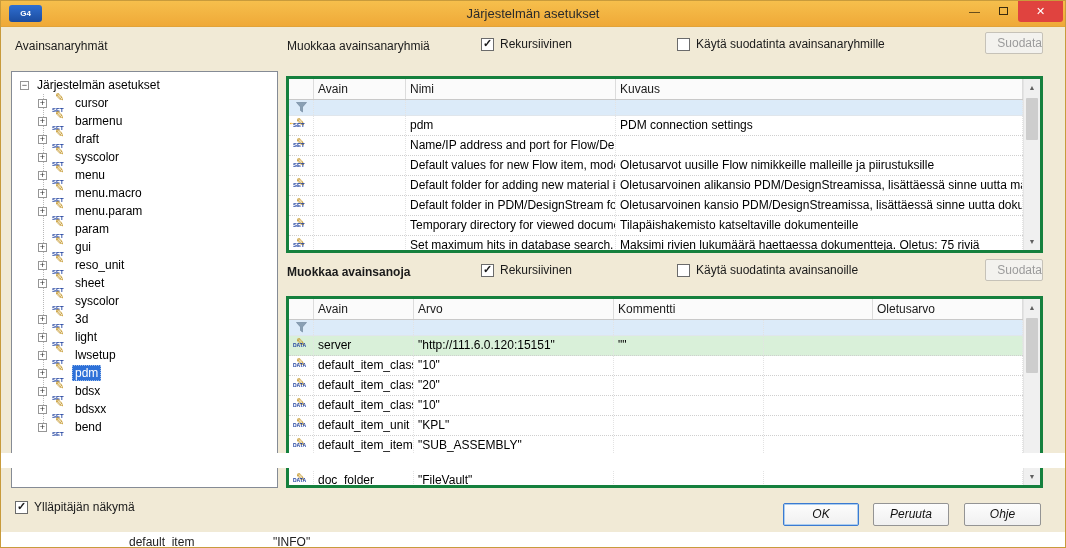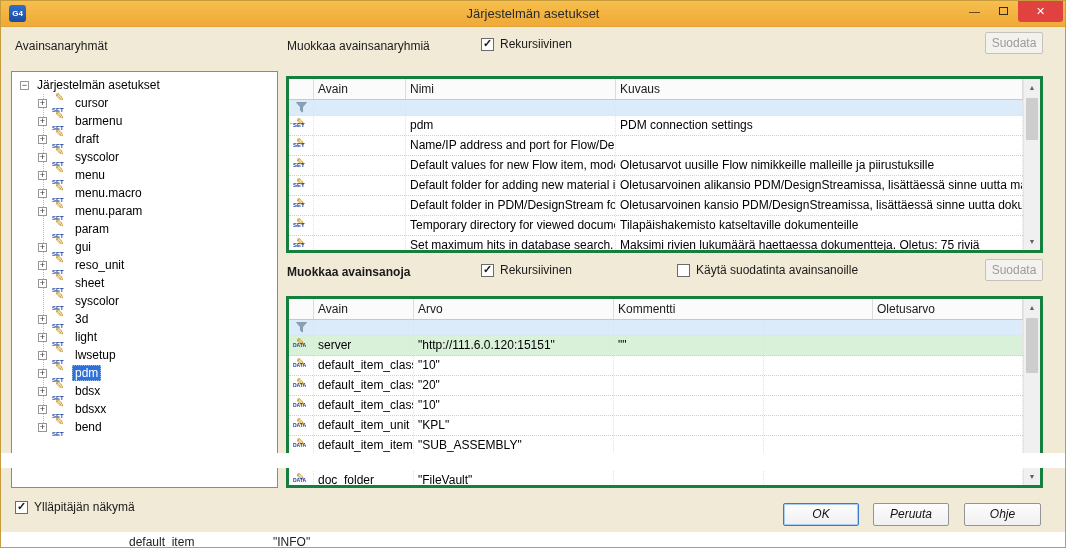--- a/index.html
+++ b/index.html
@@ -3,35 +3,35 @@
 <meta charset="utf-8">
 <style>
   html,body{margin:0;padding:0;background:#fff;}
   body{width:1066px;height:548px;overflow:hidden;font-family:"Liberation Sans",sans-serif;}
   *{box-sizing:border-box;}
 
   .window{position:relative;width:1066px;height:548px;background:#f1ead6;border:1px solid #c89b3c;overflow:hidden;}
 
   
   .titlebar{position:relative;height:26px;background:linear-gradient(#f6bf4c,#efa938);border-bottom:1px solid #e2a338;}
-  .applogo{position:absolute;left:8px;top:4px;width:17px;height:17px;background:linear-gradient(#2f6fd2,#1c4c9e);
+  .applogo{position:absolute;left:8px;top:4px;width:33px;height:17px;background:linear-gradient(#2f6fd2,#1c4c9e);
            color:#fff;font-size:8px;font-weight:bold;text-align:center;line-height:17px;border-radius:3px;}
   .title{position:absolute;left:0;right:0;top:0;height:26px;text-align:center;line-height:26px;font-size:13px;color:#2b2b2b;}
   .wbtns{position:absolute;right:2px;top:0;height:21px;display:flex;}
   .wctrl{width:29px;height:21px;text-align:center;line-height:20px;font-size:11px;color:#3a2c10;}
   .wctrl.close{width:45px;background:#e0433f;color:#fff;border-radius:0 0 3px 3px;font-size:11px;}
   .maxbox{display:inline-block;width:9px;height:8px;border:1px solid #3a2c10;margin-top:6px;}
 
   
   .panel-label,.sec-label{position:absolute;font-size:12px;color:#1a1a1a;white-space:nowrap;}
   .cbw{position:absolute;display:flex;align-items:center;font-size:12px;color:#1a1a1a;white-space:nowrap;}
   .cb{width:13px;height:13px;border:1px solid #6b6b6b;background:#fff;display:inline-block;position:relative;margin-right:6px;flex:none;}
   .cb.checked::after{content:"✓";position:absolute;left:1px;top:-2px;font-size:11px;line-height:13px;font-weight:bold;color:#1a1a1a;}
   .sbtn{position:absolute;width:58px;height:22px;border:1px solid #c6c2b8;background:#f3f2ee;color:#9b9b9b;font-size:12px;
-        font-family:inherit;border-radius:2px;text-align:center;line-height:20px;}
+        font-family:inherit;border-radius:2px;text-align:right;line-height:20px;}
   .fbtn{position:absolute;width:76px;height:23px;border:1px solid #949494;background:linear-gradient(#fdfdfd,#f0f0f0);
         color:#111;font-size:12px;font-family:inherit;border-radius:2px;text-align:center;line-height:21px;font-style:italic;}
   .fbtn.default{border-color:#3b7ad1;box-shadow:inset 0 0 0 1px #abcdef;}
 
   
   .tree{position:absolute;left:10px;top:70px;width:267px;height:417px;background:#fff;border:1px solid #858b95;padding-top:4px;overflow:hidden;}
   .tree-guide{position:absolute;left:31px;top:22px;height:333px;border-left:1px dotted #b8b8b8;}
   .titem{position:relative;height:18px;display:flex;align-items:center;padding-left:8px;white-space:nowrap;}
   .titem.lvl1{padding-left:26px;}
   .tbox{flex:0 0 9px;width:9px;height:9px;border:1px solid #969696;background:#fff;font-size:9px;line-height:7px;text-align:center;
@@ -252,20 +252,24 @@
         </span>
         <span class="tlabel">bend</span>
       </div>
   </div>
 
   <div class="sec-label" style="left:286px;top:38px;">Muokkaa avainsanaryhmiä</div>
   <label class="cbw" style="left:480px;top:36px;">
     <span class="cb checked"></span>
     <span>Rekursiivinen</span>
   </label>
+  <label class="cbw" style="left:676px;top:36px;">
+    <span class="cb"></span>
+    <span>Käytä suodatinta avainsanaryhmille</span>
+  </label>
   <div class="sbtn" style="left:984px;top:31px;">Suodata</div>
 
   <div class="table t1" style="left:285px;top:75px;width:757px;height:177px;">
     <div class="thead">
       <div class="cell c-icon"></div>
       <div class="cell c1">Avain</div>
       <div class="cell c2">Nimi</div>
       <div class="cell c3">Kuvaus</div>
     </div>
     <div class="frow">

